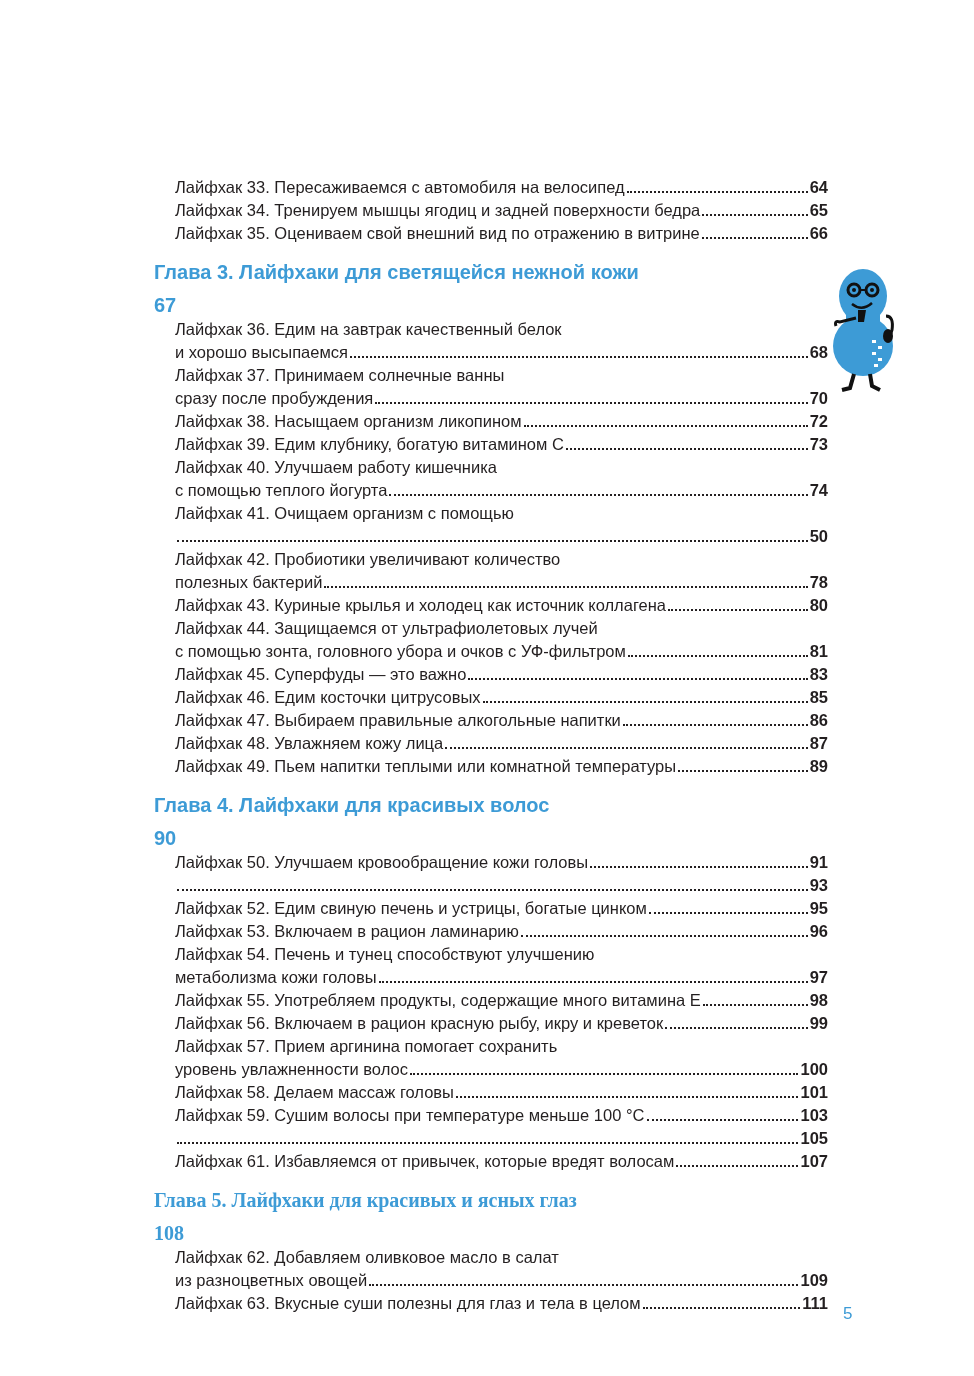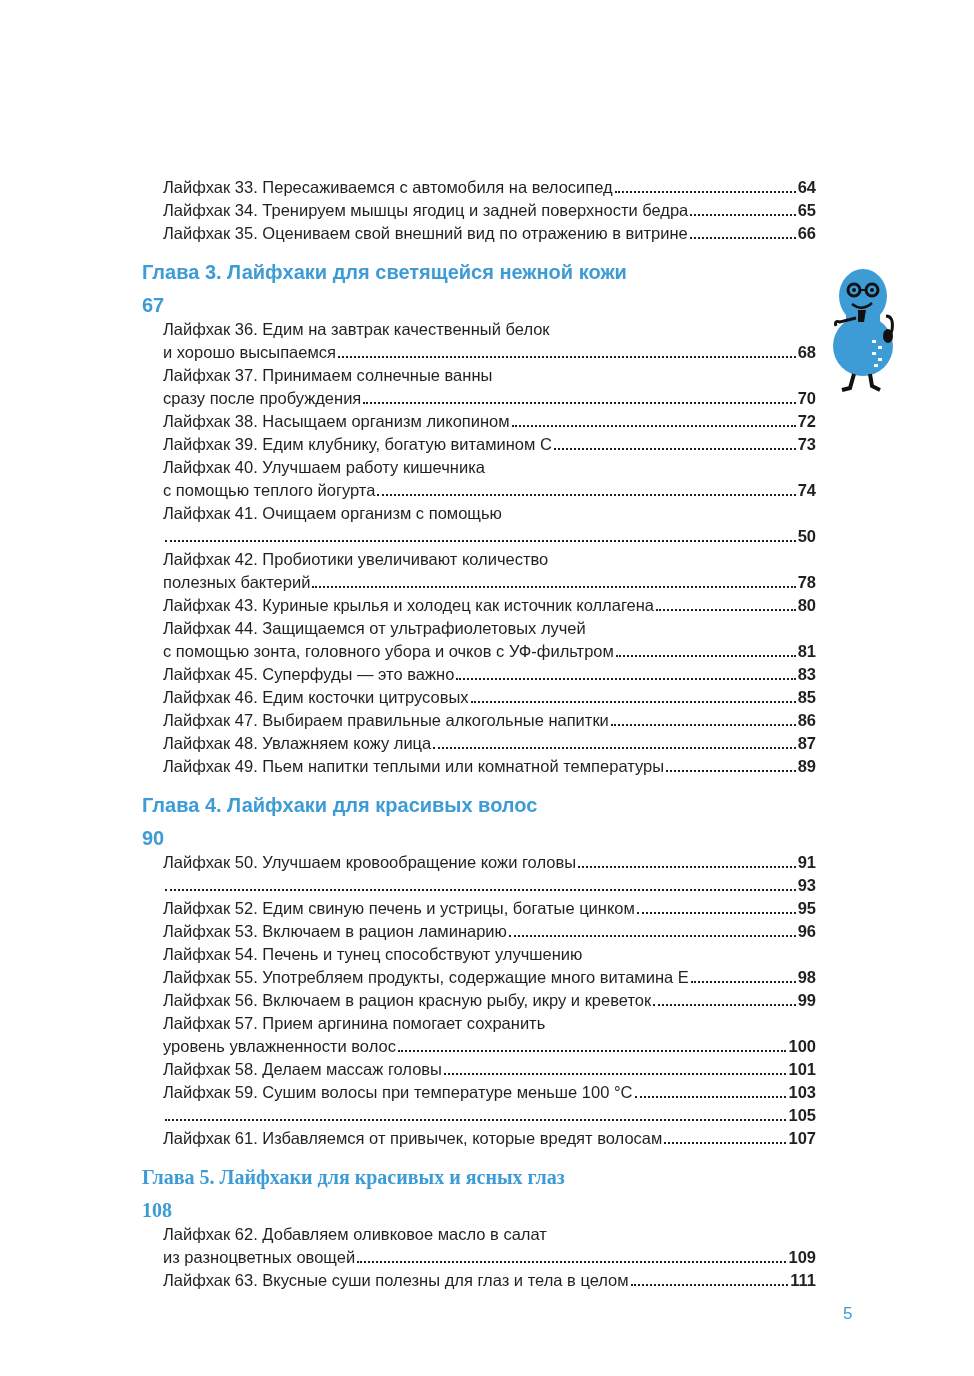--- a/index.html
+++ b/index.html
@@ -1,18 +1,18 @@
 <!DOCTYPE html>
 <html><head>
   <meta charset="utf-8">
   <style>
     html, body { margin: 0; padding: 0; background: #ffffff; }
     body { width: 974px; height: 1376px; position: relative; overflow: hidden;
            font-family: "Liberation Sans", "DejaVu Sans", sans-serif; color: #231f20; }
-    .toc { position: absolute; left: 140px; top: 176px; width: 676px; }
+    .toc { position: absolute; left: 152px; top: 176px; width: 676px; }
     .entry { position: relative; margin-left: 23px; font-size: 16.5px; line-height: 23px; }
     .entry .line { display: flex; align-items: baseline; white-space: nowrap; }
     .entry .leader { flex: 1; border-bottom: 2px dotted #231f20; margin: 0 2px 4px 2px; min-width: 8px; }
     .entry .page { text-align: center; font-weight: bold; }
     .chapter { display: flex; align-items: baseline; white-space: nowrap; font-weight: bold;
                color: #3d9bd6; font-size: 20px; line-height: 26px; flex-direction: column; }
     .chapter .leader { flex: 1; border-bottom: 2px dotted #3d9bd6; margin: 0 2px 5px 2px; }
     .chapter .page { text-align: right; }
     .page-number { position: absolute; left: 843px; top: 1304px; color: #3d9bd6; font-size: 17px; }
     .mascot { position: absolute; left: 828px; top: 266px; width: 70px; height: 126px; }
@@ -190,20 +190,25 @@
     <div class="entry">
       <div class="line">
         <span>Лайфхак 53. Включаем в рацион ламинарию</span>
         <span class="leader"></span>
         <span class="page">96</span>
       </div>
     </div>
     <div class="entry">
       <div class="line">
         <span>Лайфхак 54. Печень и тунец способствуют улучшению</span>
+      </div>
+      <div class="line">
+        <span>метаболизма кожи головы</span>
+        <span class="leader"></span>
+        <span class="page">97</span>
       </div>
     </div>
     <div class="entry">
       <div class="line">
         <span>Лайфхак 55. Употребляем продукты, содержащие много витамина Е</span>
         <span class="leader"></span>
         <span class="page">98</span>
       </div>
     </div>
     <div class="entry">

